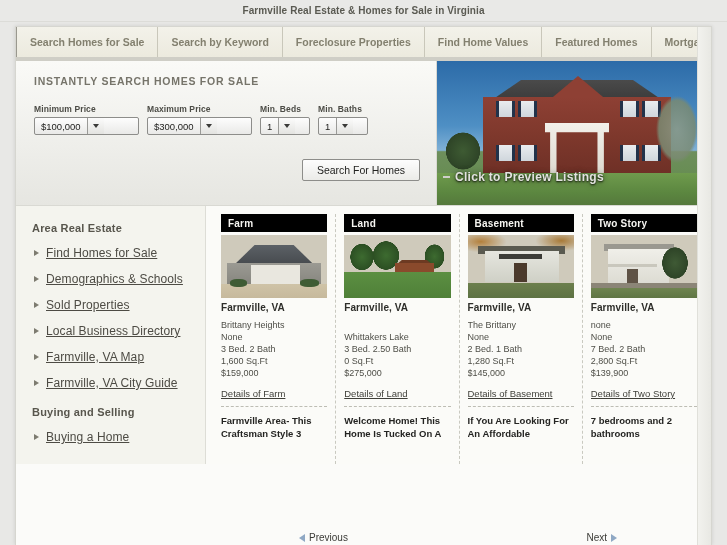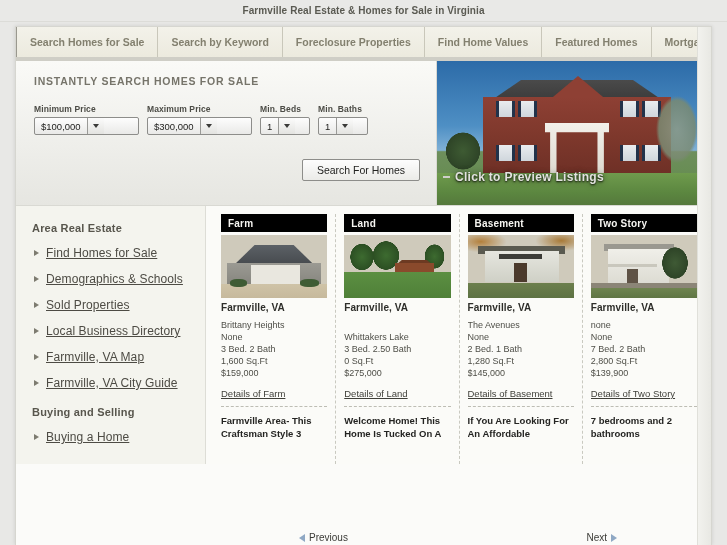--- a/index.html
+++ b/index.html
@@ -627,21 +627,21 @@
         <div class="photo ph3">
           <div class="foliage"></div>
           <div class="roof"></div>
           <div class="house"></div>
           <div class="sign"></div>
           <div class="door"></div>
           <div class="lawn"></div>
         </div>
         <div class="city">Farmville, VA</div>
         <div class="meta">
-          <div>The Avenues</div>
+          <div>The Brittany</div>
           <div>None</div>
           <div>2 Bed. 1 Bath</div>
           <div>1,280 Sq.Ft</div>
           <div>$145,000</div>
         </div>
         <div class="details">Details of Basement</div>
         <div class="rule"></div>
         <div class="desc">If You Are Looking For An Affordable</div>
       </div>
 

